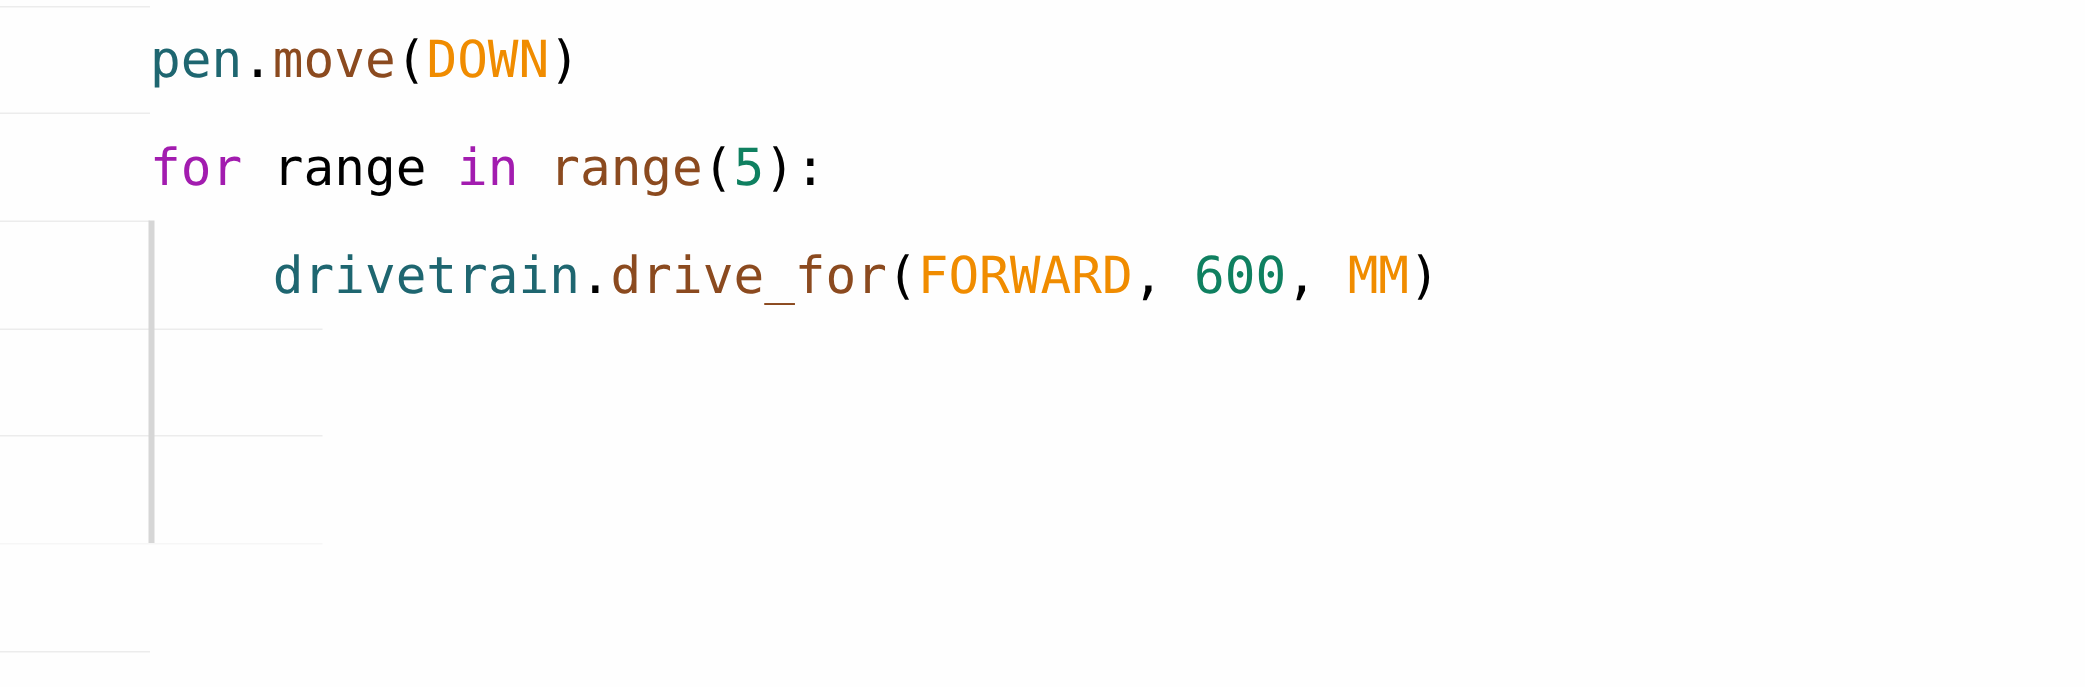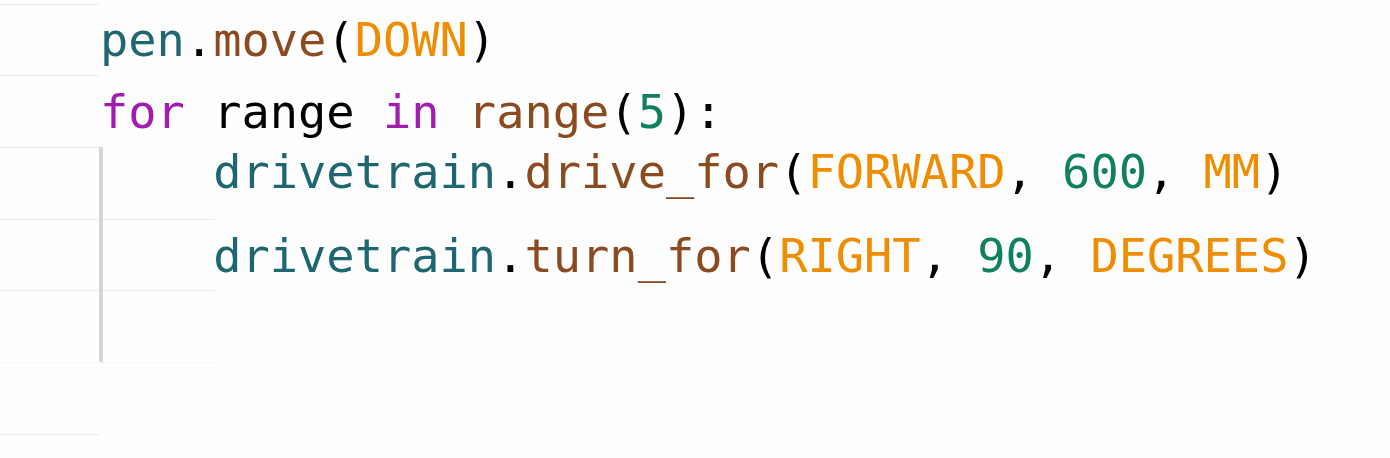--- a/index.html
+++ b/index.html
@@ -6,21 +6,21 @@
       margin: 0; padding: 0;
       width: 1390px; height: 458px;
       background: #ffffff;
       overflow: hidden;
     }
     .editor {
       position: relative;
       width: 1390px; height: 458px;
       background: #fefefe;
       font-family: "DejaVu Sans Mono", "Liberation Mono", monospace;
-      font-size: 47px;
+      font-size: 34px;
     }
     .sep {
       position: absolute;
       left: 0;
       height: 1px;
       background: #ececec;
     }
     .indent-guide {
       position: absolute;
       left: 99px;
@@ -57,17 +57,16 @@
   <div class="sep" style="top:290px;width:215px;"></div>
   <div class="sep" style="top:362px;width:215px;background:#f6f6f6;"></div>
   <div class="sep" style="top:434px;width:100px;"></div>
 
   <div class="indent-guide"></div>
 
   <div class="code-line" style="top:4px;"><span class="obj">pen</span><span class="plain">.</span><span class="fn">move</span><span class="plain">(</span><span class="const">DOWN</span><span class="plain">)</span></div>
 
   <div class="code-line" style="top:76px;"><span class="kw">for</span><span class="plain"> range </span><span class="kw">in</span><span class="plain"> </span><span class="fn">range</span><span class="plain">(</span><span class="num">5</span><span class="plain">):</span></div>
 
-  <div class="code-line" style="top:136px;"><span class="plain">    </span><span class="obj">drivetrain</span><span class="plain">.</span><span class="fn">drive_for</span><span class="plain">(</span><span class="const">FORWARD</span><span class="plain">, </span><span class="num">600</span><span class="plain">, </span><span class="const">MM</span><span class="plain">)</span></div>
+  <div class="code-line" style="top:148px;"><span class="plain">    </span><span class="obj">drivetrain</span><span class="plain">.</span><span class="fn">drive_for</span><span class="plain">(</span><span class="const">FORWARD</span><span class="plain">, </span><span class="num">600</span><span class="plain">, </span><span class="const">MM</span><span class="plain">)</span></div>
 
-  <div class="code-line" style="top:220px;"><span class="plain">    </span><span class="obj">drivetrain</span><span class="plain">.</span><span class="fn">turn_for</span><span class="plain">(</span><span class="const">RIGHT</span><span class="plain">, </span><span class="num">90</span><span class="plain">, </span><span class="const">DEGREES</span><span class="plain">)</span></div>
 
 </div>
 
 </body></html>

